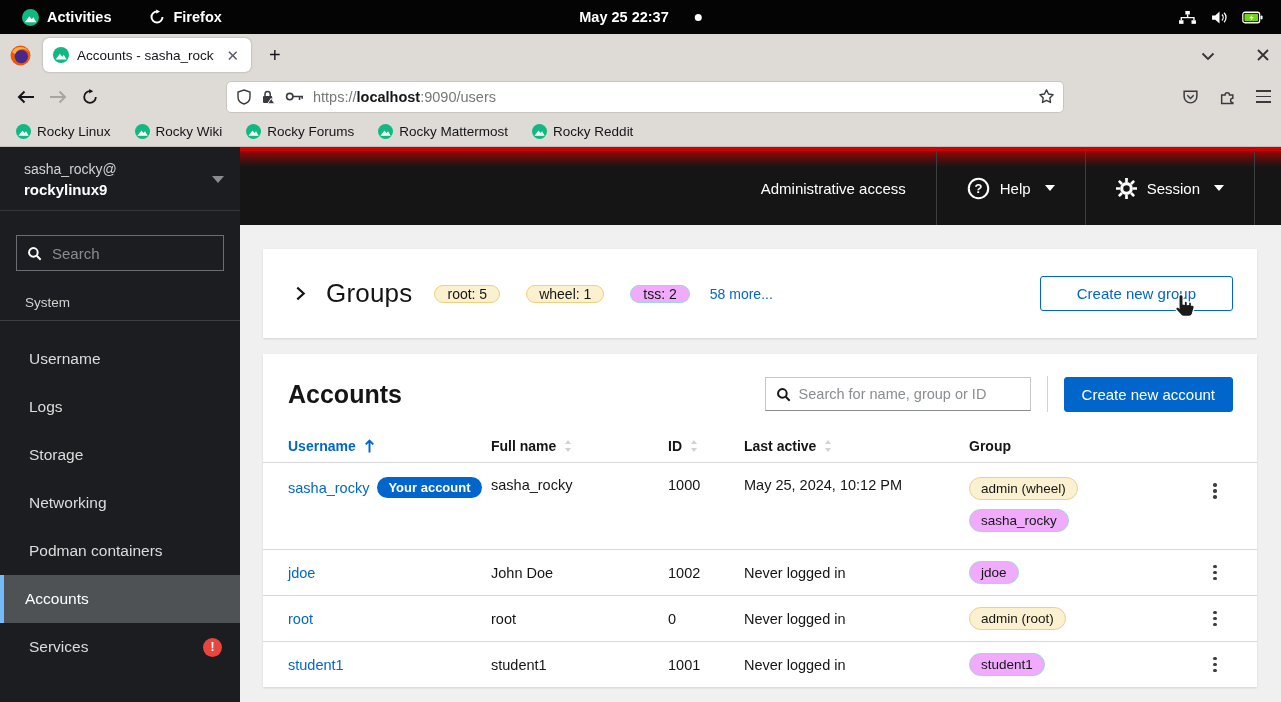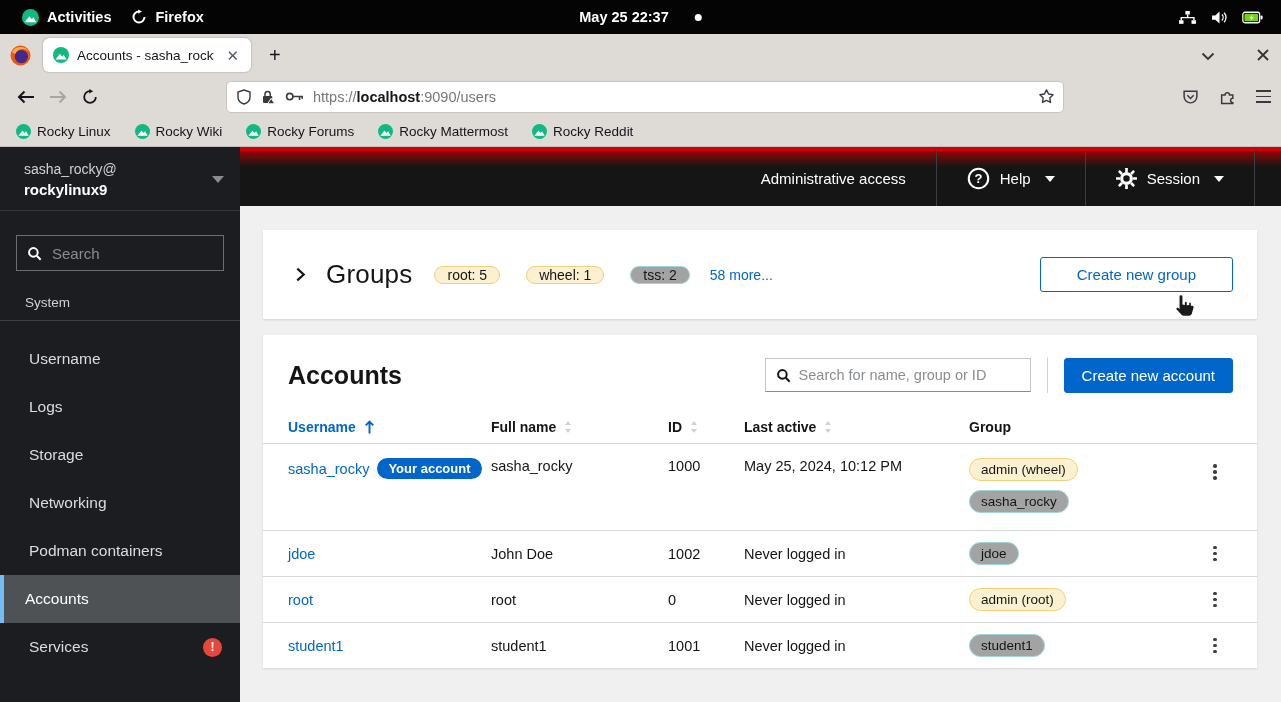--- a/index.html
+++ b/index.html
@@ -1,21 +1,21 @@
 <!DOCTYPE html>
 <html><head>
 <meta charset="utf-8">
 <style>
   * { margin:0; padding:0; box-sizing:border-box; }
   html,body { width:1281px; height:702px; overflow:hidden; font-family:"Liberation Sans", sans-serif; background:#f0f0f0; }
   .screen { position:relative; width:1281px; height:702px; }
 
   
   .gnome-bar { height:34px; background:#040404; color:#fff; display:flex; align-items:center; position:relative; font-size:14.5px; font-weight:700; }
-  .gb-left { display:flex; align-items:center; gap:20px; margin-left:22px; }
+  .gb-left { display:flex; align-items:center; gap:38px; margin-left:22px; }
   .gb-item { display:flex; align-items:center; gap:8px; cursor:default; }
   .gb-center { position:absolute; left:50%; transform:translateX(-50%); display:flex; align-items:center; gap:26px; }
   .notif-dot { width:7px; height:7px; border-radius:50%; background:#fff; }
   .gb-right { position:absolute; right:18px; display:flex; align-items:center; gap:14px; }
 
   
   .ff-chrome { background:#dedbd7; }
   .tabbar { height:42px; display:flex; align-items:center; position:relative; }
   .ff-logo { margin:0 12px 0 10px; display:flex; }
   .tab { width:208px; height:34px; background:#fff; border-radius:6px; box-shadow:0 0 2px rgba(0,0,0,.35); display:flex; align-items:center; padding:0 8px 0 10px; gap:8px; }
@@ -51,37 +51,37 @@
   .sb-search input { background:transparent; border:none; outline:none; color:#e0e0e0; font-size:15px; width:100%; font-family:"Liberation Sans",sans-serif; }
   .sb-search input::placeholder { color:#8a8d90; }
   .sb-section { color:#d2d2d2; font-size:13.5px; padding:4px 0 10px 25px; border-bottom:1px solid #3c3f42; }
   .sb-nav { margin-top:14px; }
   .sb-item { height:48px; display:flex; align-items:center; justify-content:space-between; padding:0 18px 0 25px; color:#dcdcdc; font-size:15.5px; cursor:pointer; border-left:4px solid transparent; }
   .sb-item.selected { background:#4f5255; border-left-color:#73bcf7; color:#fff; padding-left:21px; }
   .sb-badge { width:19px; height:19px; border-radius:50%; background:#e8453c; color:#fff; font-size:12px; font-weight:700; display:flex; align-items:center; justify-content:center; }
 
   
   .main { flex:1; display:flex; flex-direction:column; min-width:0; }
-  .masthead { height:59px; background:#151515; border-top:4px solid #cf0000; position:relative; display:flex; justify-content:flex-end; color:#fff; }
+  .masthead { height:78px; background:#151515; border-top:4px solid #cf0000; position:relative; display:flex; justify-content:flex-end; color:#fff; }
   .mh-glow { position:absolute; top:0; left:0; right:0; height:16px; background:linear-gradient(to bottom, rgba(190,0,0,.75), rgba(21,21,21,0)); pointer-events:none; }
   .mh-item { display:flex; align-items:center; gap:10px; padding:0 30px; font-size:15px; cursor:pointer; position:relative; z-index:1; }
   .mh-item + .mh-item { border-left:1px solid #3c3f42; }
   .mh-item.last { border-right:1px solid #3c3f42; margin-right:26px; }
   .mh-caret { width:0; height:0; border-left:5.5px solid transparent; border-right:5.5px solid transparent; border-top:6.5px solid #fff; margin-left:4px; }
 
   .content { flex:1; background:#f0f0f0; padding:24px 24px 0 23px; overflow:hidden; }
   .card { background:#fff; box-shadow:0 1px 2px rgba(3,3,3,.12); }
 
   
   .groups-card { height:89px; display:flex; align-items:center; padding:0 24px 0 28px; margin-bottom:16px; }
   .expander { background:none; border:none; display:flex; margin-right:16px; cursor:pointer; padding:4px; }
   .groups-title { font-size:26px; font-weight:400; color:#151515; margin-right:22px; letter-spacing:.2px; }
   .tag { font-size:14px; padding:0 12px; border-radius:14px; color:#151515; white-space:nowrap; }
   .tag.gold { background:#fbf1d0; border:1px solid #f0d07c; }
-  .tag.cyan { background:#a3a3a3; border:1px solid #9ed7d7;text-align:center; }
+  .tag.cyan { background:#f0abfc; border:1px solid #9ed7d7;text-align:center; }
   .groups-card .tag { margin-right:26px; }
   .link { color:#0066cc; text-decoration:none; cursor:pointer; }
   .more-link { font-size:14px; margin-left:-6px; }
   .grow { flex:1; }
   .btn { font-family:"Liberation Sans",sans-serif; font-size:15px; border-radius:3px; cursor:pointer; padding:8px 16px; }
   .btn-secondary { background:#fff; border:1px solid #0066cc; color:#0066cc; padding:8px 36px; }
   .btn-primary { background:#0066cc; border:1px solid #0066cc; color:#fff; padding:8px 17px; }
 
   
   .accounts-card { padding-bottom:0; }

